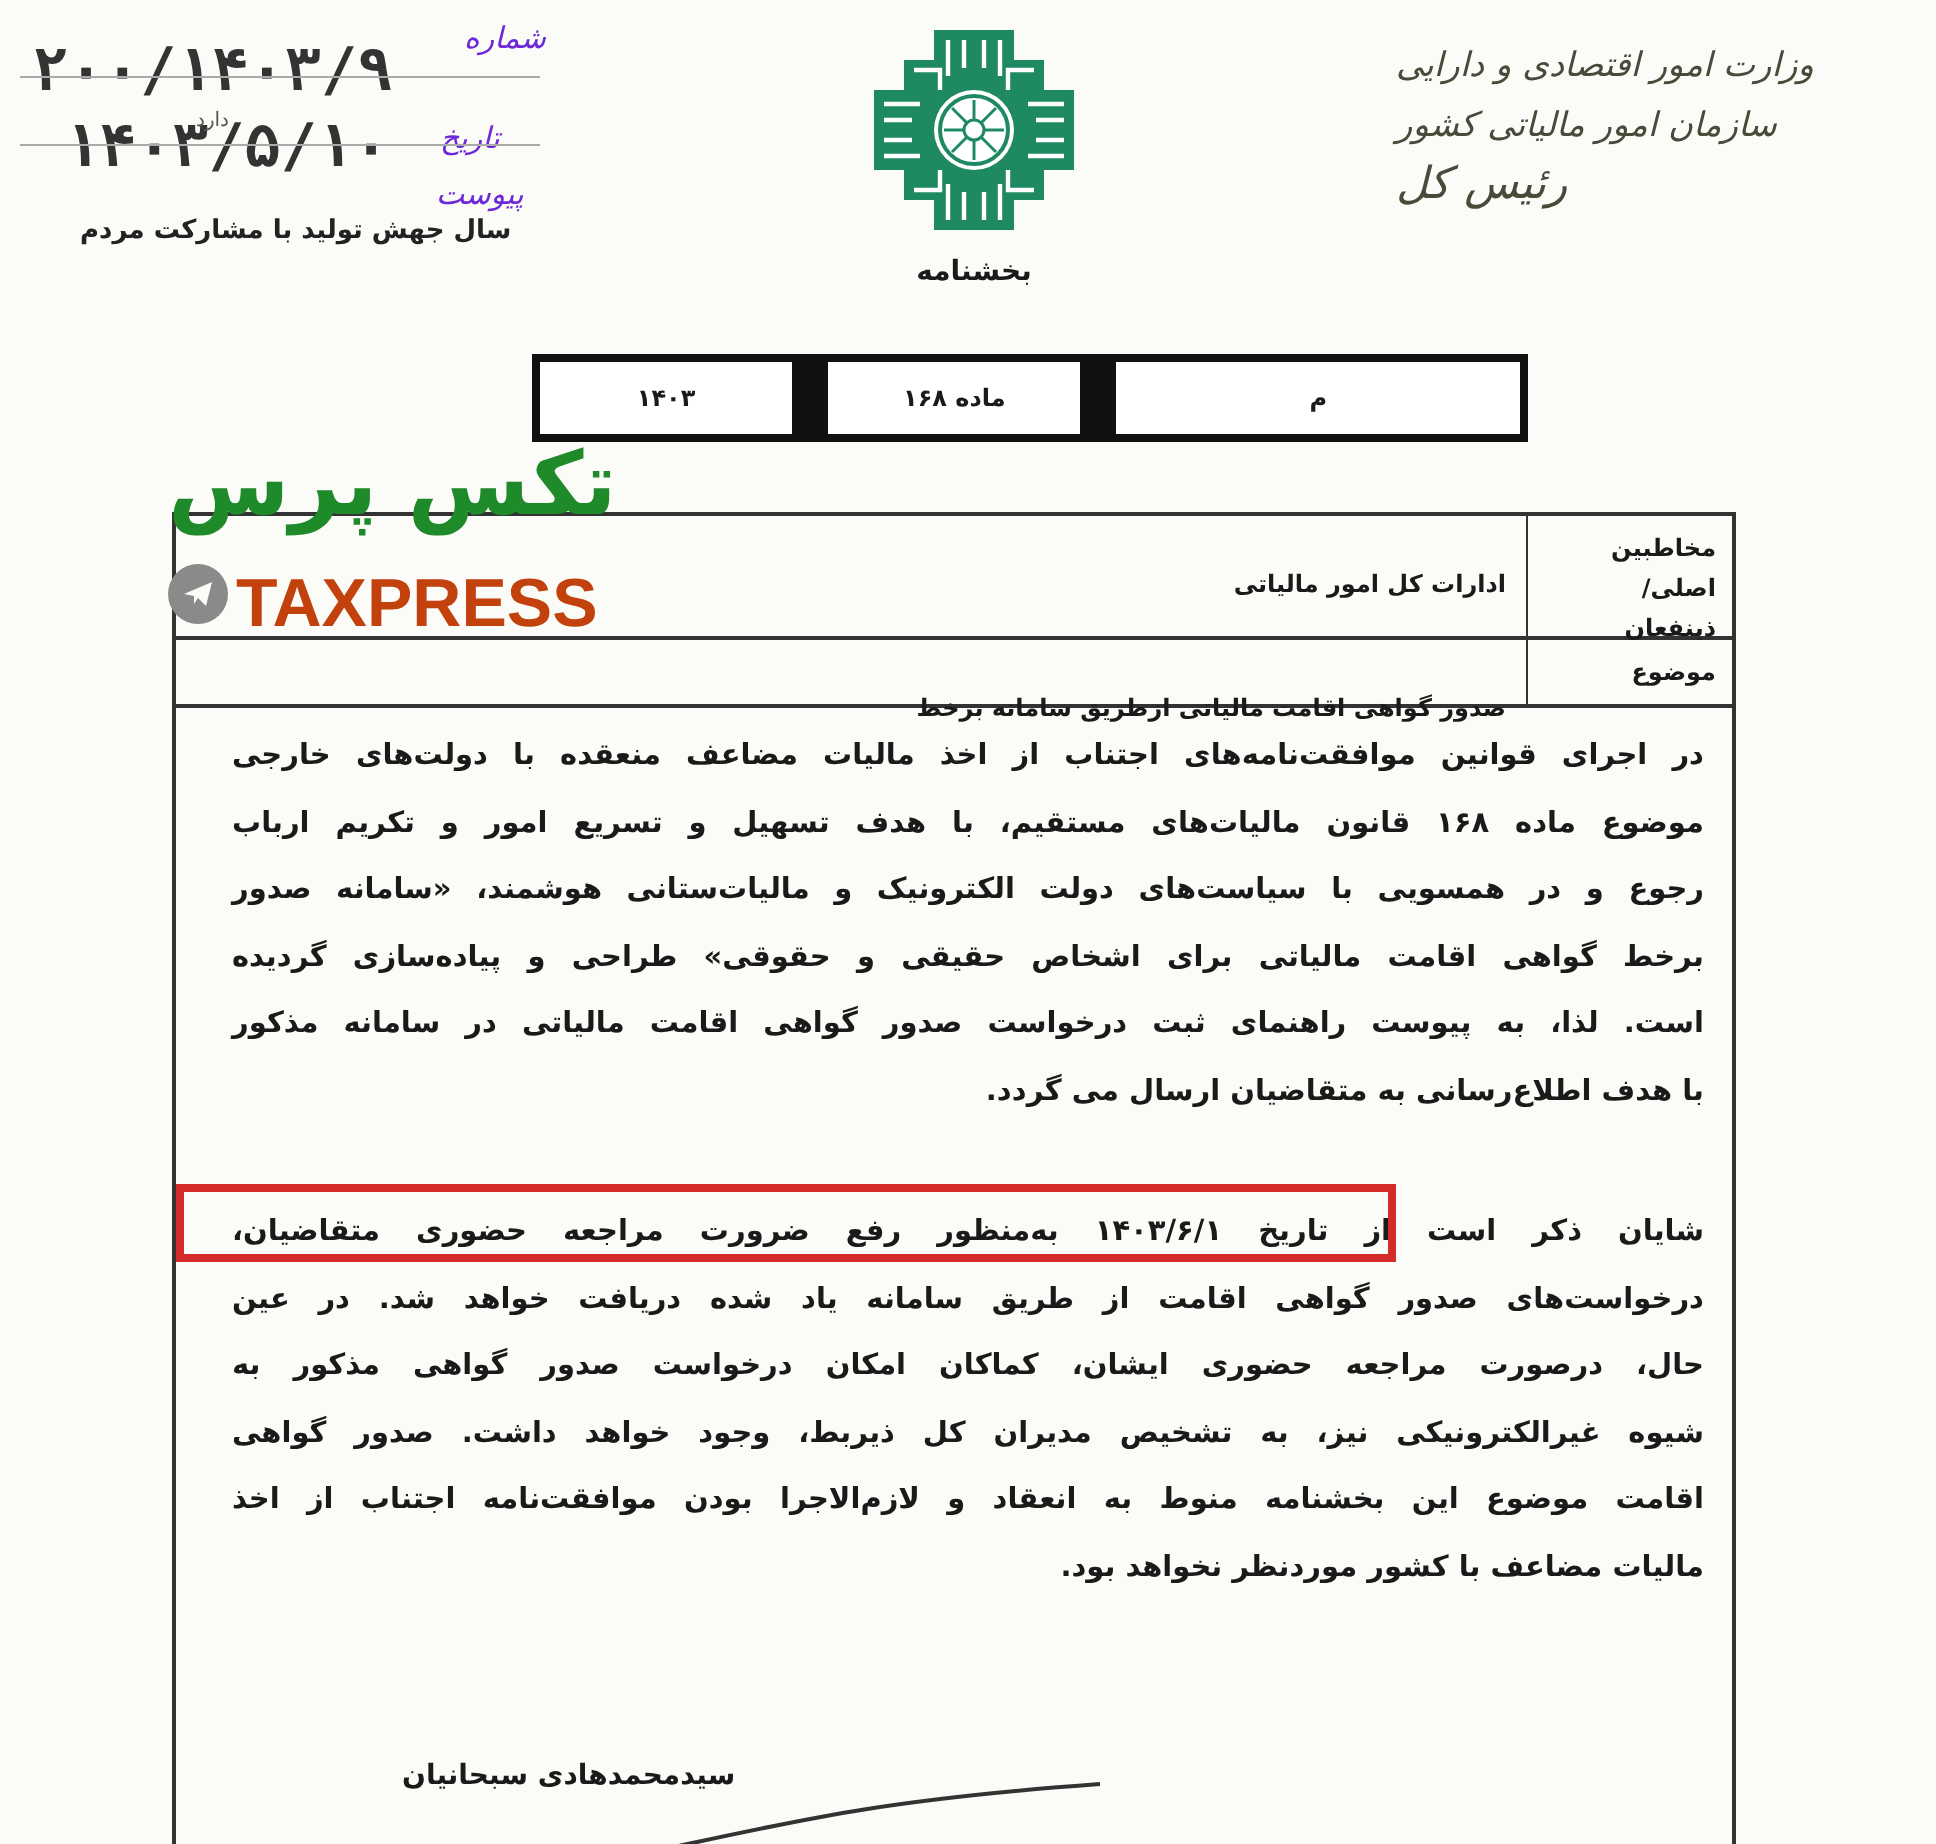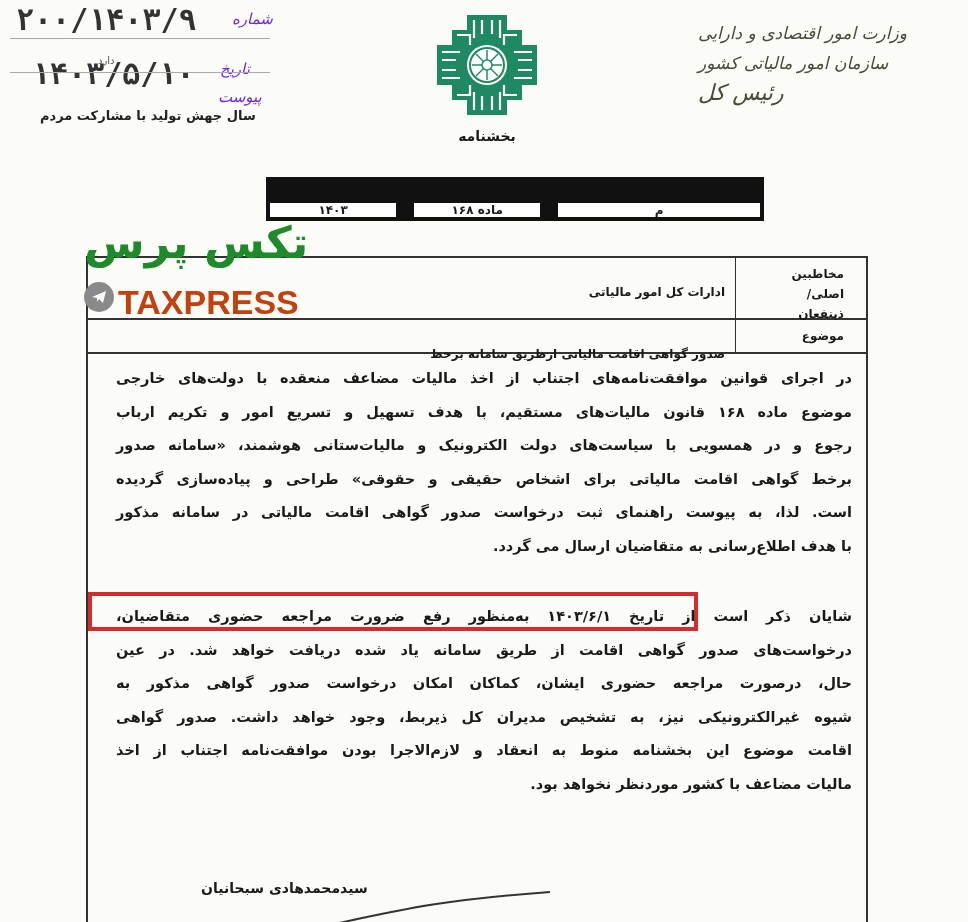--- a/index.html
+++ b/index.html
@@ -25,33 +25,33 @@
     color:#6d28d9; font-size:15px; direction:rtl; }
   .meta .line { position:absolute; height:1px; background:#aaa; }
   .meta .slogan { position:absolute; left:30px; top:108px; font-size:13px; font-weight:bold; direction:rtl; color:#222; }
   .meta .small { position:absolute; font-size:10px; color:#555; direction:rtl; }
 
   
   .logo { left:432px; top:10px; width:110px; height:110px; }
   .logo-title { left:452px; top:128px; width:70px; text-align:center; font-weight:bold; font-size:14px; direction:rtl; }
 
   
-  .boxrow { left:266px; top:177px; width:490px; height:36px; border:4px solid #111; background:#111; display:flex; gap:18px;align-items:flex-end; }
+  .boxrow { left:266px; top:177px; width:490px; height:36px; border:4px solid #111; background:#111; display:flex; gap:18px; }
   .boxrow .cell { background:#fff; flex:1; display:flex; align-items:center; justify-content:center;
     font-size:12px; font-weight:bold; direction:rtl; }
 
   
   .wm-fa { left:84px; top:218px; font-size:44px; font-weight:bold; color:#1f8a2a; direction:rtl; line-height:50px; letter-spacing:1px; }
   .wm-en { left:84px; top:282px; font-size:34px; font-weight:bold; color:#c2410c; line-height:40px; display:flex; align-items:flex-start; gap:4px; font-family:"Liberation Sans", sans-serif; }
   .wm-en .tg { width:30px; height:30px; border-radius:50%; background:#8a8a8a; display:flex; align-items:center; justify-content:center; }
 
   
   .frame { left:86px; top:256px; width:778px; height:666px; border-left:2px solid #333; border-right:2px solid #333; border-top:2px solid #333; }
   .trow { position:absolute; left:0; right:0; border-bottom:2px solid #333; display:flex; direction:rtl; }
-  .trow .k { width:86px; border-left:1.5px solid #333; font-size:12px; font-weight:bold; padding:6px 22px; line-height:20px; }
+  .trow .k { width:86px; border-left:1.5px solid #333; font-size:12px; font-weight:bold; padding:6px 8px; line-height:20px; }
   .trow .v { flex:1; font-size:12px; font-weight:bold; padding:24px 10px; line-height:20px; }
 
   .para { position:absolute; left:28px; right:14px; direction:rtl; text-align:justify; font-size:14.5px; font-weight:bold; line-height:33.5px; }
   .para .ln { display:block; white-space:nowrap; text-align-last:justify; text-align:justify; }
   .para .ln.last { text-align-last:right; }
 
   .highlight { left:88px; top:592px; width:610px; height:39px; border:4px solid #d42b2b; box-sizing:border-box; }
 
   .sign { left:201px; top:880px; font-size:14px; font-weight:bold; direction:rtl; }
   .sigline { left:180px; top:870px; width:380px; height:60px; }
@@ -59,21 +59,21 @@
 </head>
 <body>
 
 <div class="abs ministry">
   <div>وزارت امور اقتصادی و دارایی</div>
   <div>سازمان امور مالیاتی کشور</div>
   <div class="l3">رئیس کل</div>
 </div>
 
 <div class="abs meta">
-  <div class="hand" style="left:6px;top:2px;">۲۰۰/۱۴۰۳/۹</div>
+  <div class="hand" style="left:6px;top:18px;">۲۰۰/۱۴۰۳/۹</div>
   <div class="lbl" style="left:222px;top:10px;">شماره</div>
   <div class="line" style="left:0;top:38px;width:260px;"></div>
   <div class="hand" style="left:22px;top:56px;">۱۴۰۳/۵/۱۰</div>
   <div class="small" style="left:88px;top:55px;">دارد</div>
   <div class="lbl" style="left:210px;top:60px;">تاریخ</div>
   <div class="line" style="left:0;top:72px;width:260px;"></div>
   <div class="lbl" style="left:208px;top:88px;">پیوست</div>
   <div class="slogan">سال جهش تولید با مشارکت مردم</div>
 </div>
 

